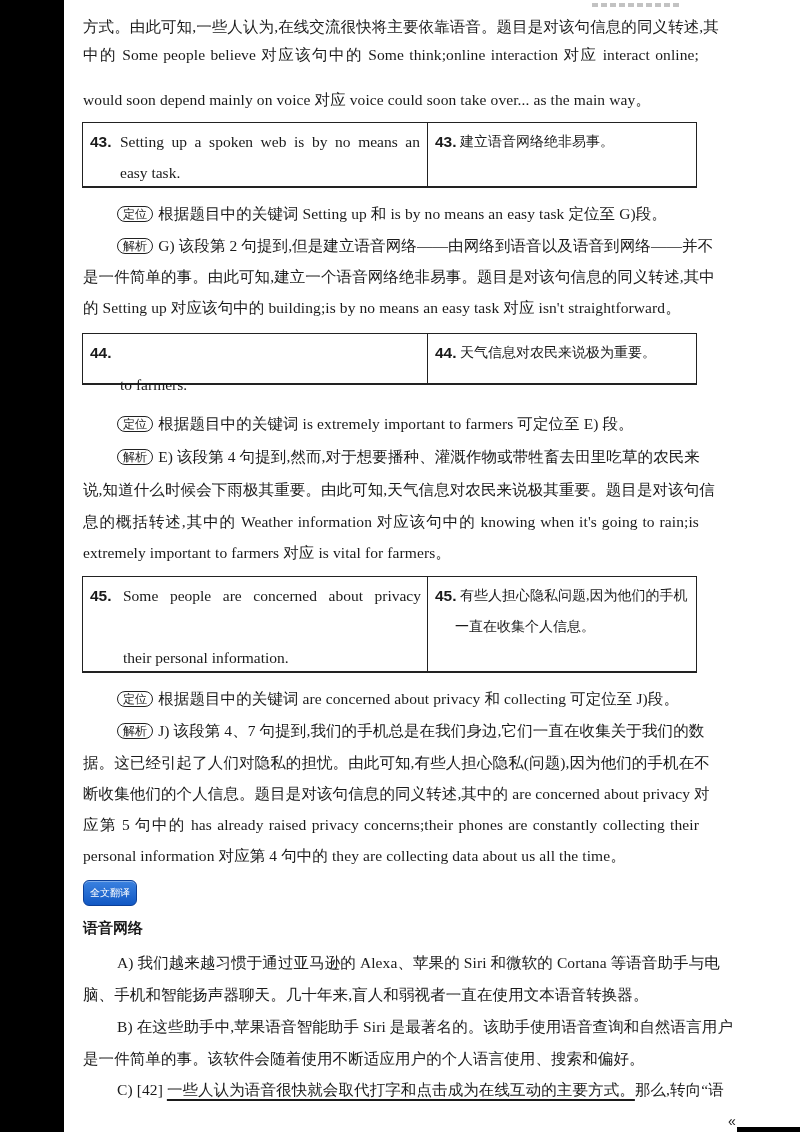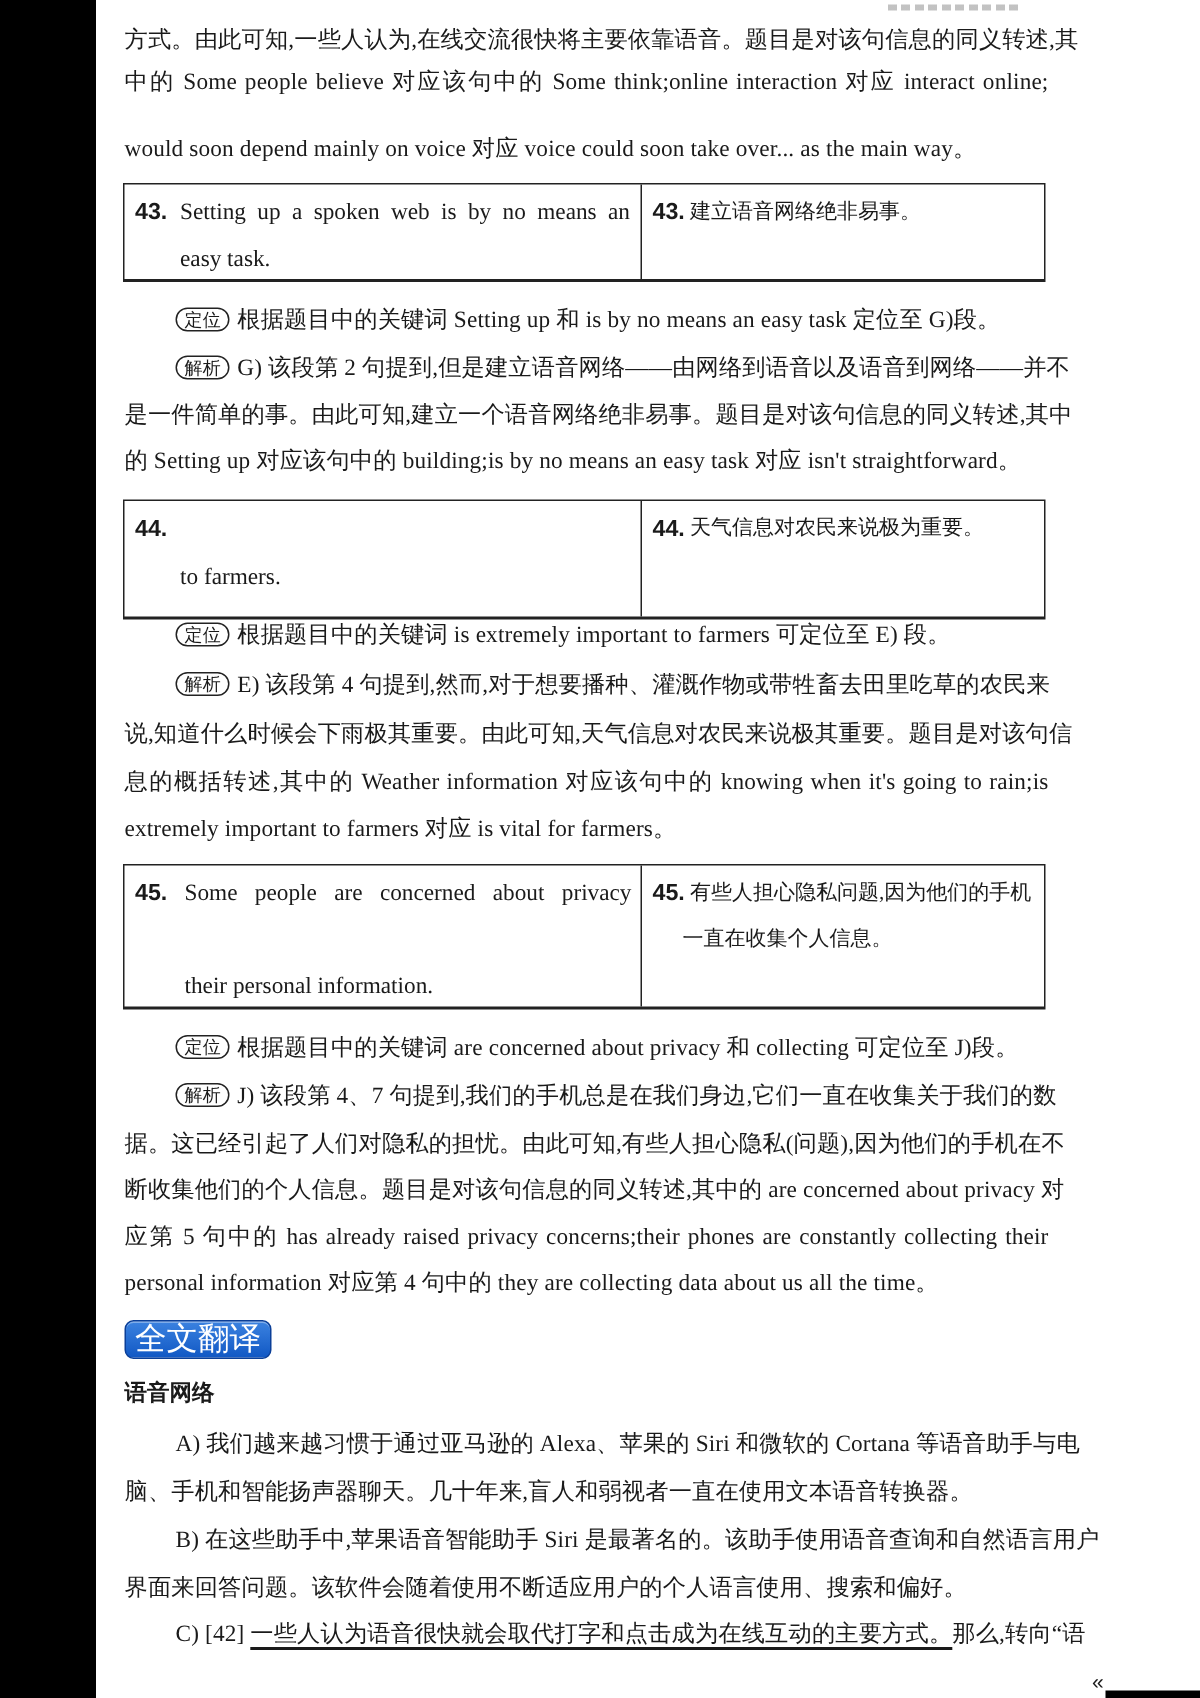--- a/index.html
+++ b/index.html
@@ -24,21 +24,21 @@
   .num { font-family: "Liberation Sans", "DejaVu Sans", sans-serif; font-weight: bold; font-size: 15px; }
   .tag {
     display: inline-block; font-family: "Liberation Sans", "DejaVu Sans", sans-serif;
     font-size: 12px; line-height: 14px; padding: 0 5px; border: 1.3px solid #222;
     border-radius: 9px; margin-right: 5px; vertical-align: 1px; text-align: center;
   }
   .badge {
     position: absolute; left: 0; top: 880px; height: 24px; padding: 0 6px;
     background: linear-gradient(#3b82e0, #1158c4); border: 1.5px solid #0b3f98;
     border-radius: 6px; color: #fff; font-family: "Liberation Sans", "DejaVu Sans", sans-serif;
-    font-size: 21px; line-height: 24px; box-shadow: inset 0 1px 0 rgba(255,255,255,.35);
+    font-size: 10px; line-height: 24px; box-shadow: inset 0 1px 0 rgba(255,255,255,.35);
   }
   .title { position: absolute; left: 0; width: 616px; top: 919px; text-align: left;
     font-family: "Liberation Sans", "DejaVu Sans", sans-serif; font-weight: bold; font-size: 15px; }
   .ul { text-decoration: underline; text-underline-offset: 4px; text-decoration-thickness: 1.5px; }
   .pageno { position: absolute; left: 645px; top: 1113px; font-family: "Liberation Sans", "DejaVu Sans", sans-serif; font-size: 14px; }
 </style>
 </head>
 <body>
 
 <div class="black-band"></div>
@@ -65,21 +65,21 @@
 
   <div class="line indent" style="top:204px">
     <span class="tag">定位</span><span>根据题目中的关键词 Setting up 和 is by no means an easy task 定位至 G)段。</span>
   </div>
   <div class="line indent just" style="top:236px">
     <span class="tag">解析</span><span>G)   该段第 2 句提到,但是建立语音网络——由网络到语音以及语音到网络——并不</span>
   </div>
   <div class="line just" style="top:267px">是一件简单的事。由此可知,建立一个语音网络绝非易事。题目是对该句信息的同义转述,其中</div>
   <div class="line" style="top:298px">的 Setting up 对应该句中的 building;is by no means an easy task 对应 isn't straightforward。</div>
 
-  <div class="tbl" style="top:333px;height:80px">
+  <div class="tbl" style="top:333px;height:52px">
     <div class="c1">
       <span class="tl num" style="left:7px;top:9px">44.</span>
       <span class="tl" style="left:37px;top:41px">to farmers.</span>
     </div>
     <div class="c2">
       <span class="tl num" style="left:7px;top:9px">44.</span>
       <span class="tl" style="left:32px;top:9px;font-size:14px">天气信息对农民来说极为重要。</span>
     </div>
   </div>
 
@@ -116,21 +116,21 @@
   <div class="line just" style="top:784px">断收集他们的个人信息。题目是对该句信息的同义转述,其中的 are concerned about privacy 对</div>
   <div class="line just" style="top:815px">应第 5 句中的 has already raised privacy concerns;their phones are constantly collecting their</div>
   <div class="line" style="top:846px">personal information 对应第 4 句中的 they are collecting data about us all the time。</div>
 
   <div class="badge">全文翻译</div>
   <div class="title">语音网络</div>
 
   <div class="line indent just" style="top:953px">A) 我们越来越习惯于通过亚马逊的 Alexa、苹果的 Siri 和微软的 Cortana 等语音助手与电</div>
   <div class="line" style="top:985px">脑、手机和智能扬声器聊天。几十年来,盲人和弱视者一直在使用文本语音转换器。</div>
   <div class="line indent just" style="top:1017px">B) 在这些助手中,苹果语音智能助手 Siri 是最著名的。该助手使用语音查询和自然语言用户</div>
-  <div class="line" style="top:1049px">界面来回答问题。该软件会随着使用不断适应用户的个人语言使用、搜索和偏好。</div>
+  <div class="line" style="top:1049px">是一件简单的事。该软件会随着使用不断适应用户的个人语言使用、搜索和偏好。</div>
   <div class="line indent" style="top:1080px">
     <span>C) [42] </span><span class="ul">一些人认为语音很快就会取代打字和点击成为在线互动的主要方式。</span><span>那么,转向“语</span>
   </div>
 
   <div class="pageno">
     <span>«</span>
     <span>441</span>
   </div>
 </div>
 

